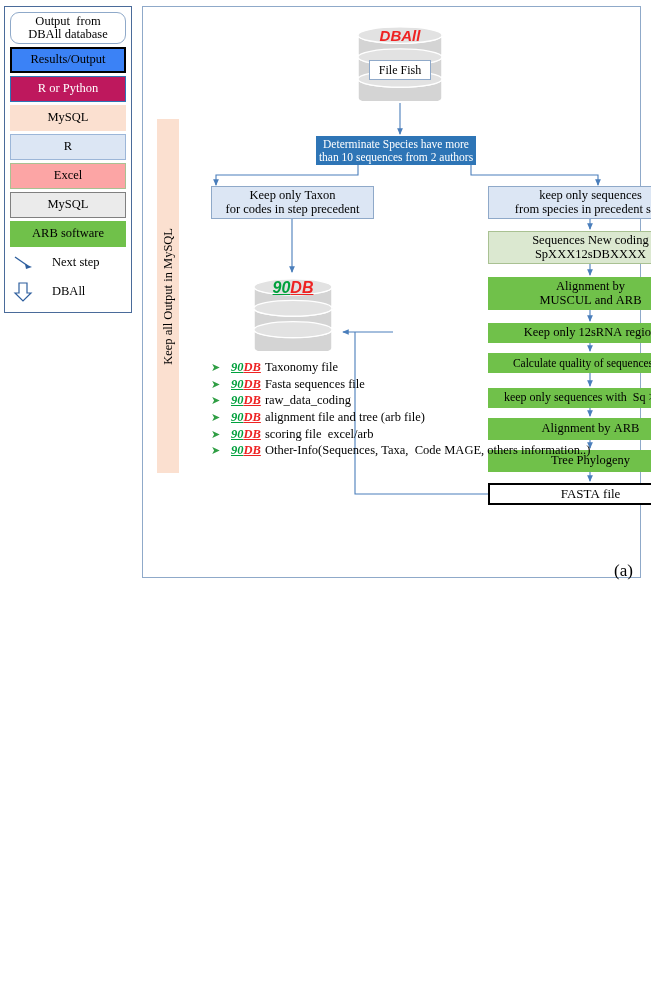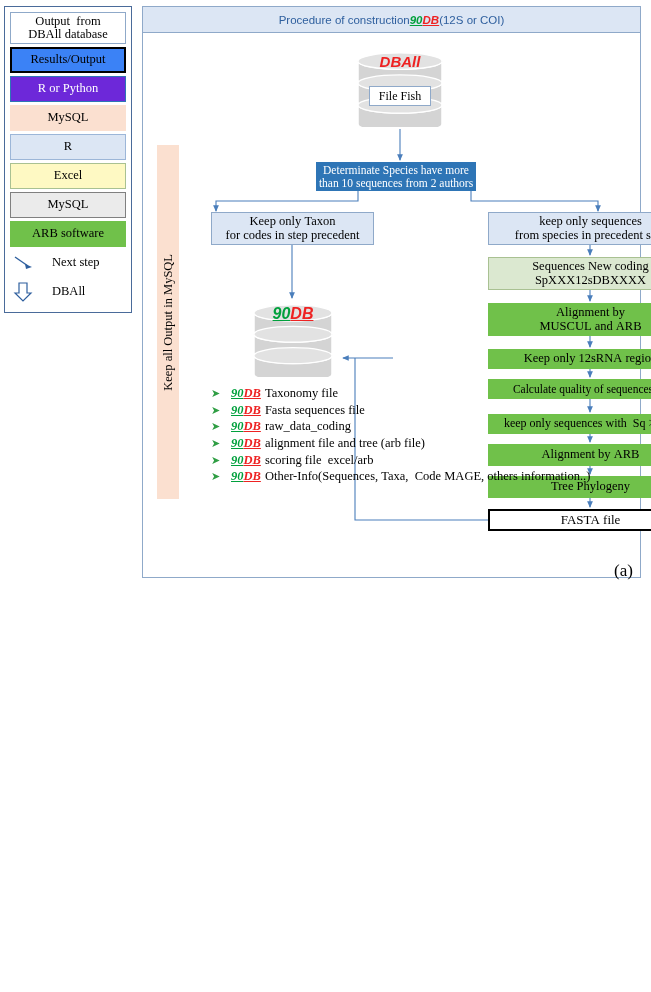--- a/index.html
+++ b/index.html
@@ -26,27 +26,27 @@
   }
   #legend-a { top: 6px; width: 128px; }
   .legend-row {
     height: 26px;
     margin-bottom: 3px;
     display: flex; align-items: center; justify-content: center;
     font-size: 12.5px;
     line-height: 1.06;
     text-align: center;
   }
-  .legend-row.two-line { height: 32px; }
+  .legend-row.two-line { height: 32px; border-radius: 9px; }
   .lg-white  { background: #ffffff; border: 1px solid #8fa9c9; }
   .lg-black  { background: #3b82f6; border: 2.5px solid #000000; }
-  .lg-blue   { background: #6d28d9; border: 1px solid #2e75b6; color: #ffffff; }
+  .lg-blue   { background: #be185d; border: 1px solid #2e75b6; color: #ffffff; }
   .lg-peach  { background: #fbe0d0; border: 1px solid #fbe0d0; }
   .lg-lblue  { background: #dce6f4; border: 1px solid #9cb6d8; }
-  .lg-lgreen { background: #fef9c3; border: 1px solid #a9c192; }
+  .lg-lgreen { background: #fca5a5; border: 1px solid #a9c192; }
   .lg-gray   { background: #ebebeb; border: 1px solid #808080; }
   .lg-green  { background: #70c14a; border: 1px solid #70c14a; }
   .lg-plain  { background: transparent; border: none; justify-content: flex-start; padding-left: 2px; }
   .lg-plain .lg-text { margin-left: 16px; }
 
   .icon-nextstep { width: 24px; height: 18px; flex: 0 0 24px; }
   .icon-output   { width: 24px; height: 20px; flex: 0 0 24px; }
 
   
   .flow {
@@ -175,26 +175,20 @@
       </div>
       <div class="legend-row lg-plain">
         <span class="icon-output"><svg width="24" height="20" viewBox="0 0 24 20">
             <polygon points="7,1 15,1 15,11 19,11 11,19 3,11 7,11" fill="#ffffff" stroke="#2e5f9e" stroke-width="1.2"></polygon>
           </svg></span>
         <span class="lg-text">DBAll</span>
       </div>
     </div>
 
   <div class="flow" id="flow-a">
-    <div class="flow-title">
-      <span>Procedure of construction </span>
-        <span class="g">90</span>
-        <span class="r">DB</span>
-        <span> (12S or COI)</span>
-    </div>
     <div class="flow-body" id="body-a">
         <svg class="conn">
           <defs>
             <marker id="arbody-a" markerWidth="7" markerHeight="7" refX="5.2" refY="3" orient="auto">
               <path d="M0,0.4 L6,3 L0,5.6 z" fill="#4a7ebb"></path>
             </marker>
           </defs>
           <path d="M 257 96 L 257 127" stroke="#4a7ebb" stroke-width="1.1" fill="none" marker-end="url(#arbody-a)"></path>
           <polyline points="215,158 215,168 73,168 73,178" stroke="#4a7ebb" stroke-width="1.1" fill="none" marker-end="url(#arbody-a)"></polyline>
           <polyline points="328,158 328,168 455,168 455,178" stroke="#4a7ebb" stroke-width="1.1" fill="none" marker-end="url(#arbody-a)"></polyline>

